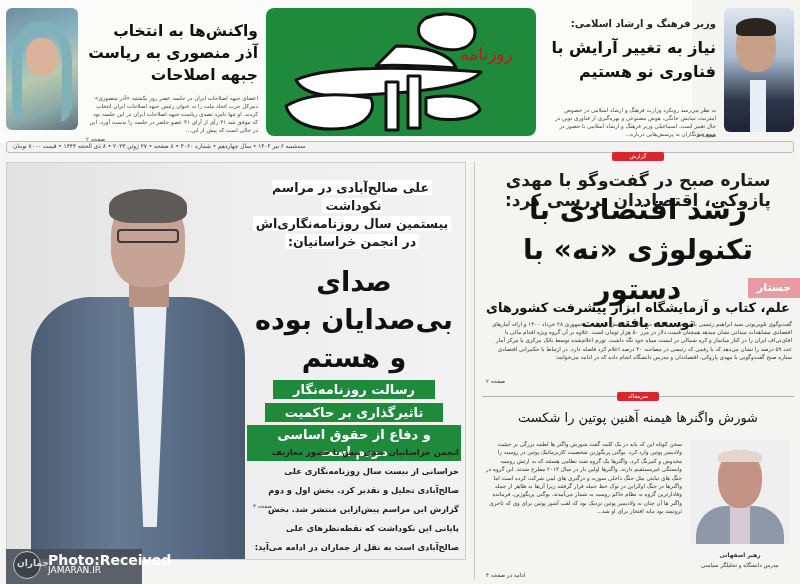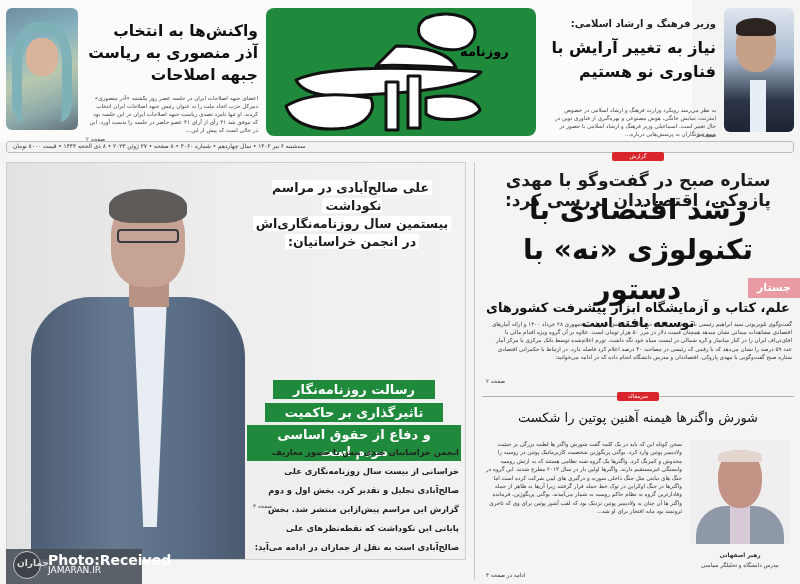--- a/index.html
+++ b/index.html
@@ -16,21 +16,21 @@
   .teaser-left .photo .face { position: absolute; left: 20px; top: 30px; width: 32px; height: 38px; border-radius: 45%; background: #d9b39a; }
   .teaser-left .photo .scarf { position: absolute; left: 6px; top: 14px; width: 60px; height: 100px; border-radius: 40% 40% 20% 20%;
     border: 10px solid #7fb2b8; border-bottom: none; }
   .teaser-left .title { position: absolute; left: 80px; top: 12px; width: 172px; font-weight: bold; font-size: 15.5px; line-height: 22px; color: #111; }
   .teaser-left .body { position: absolute; left: 80px; top: 86px; width: 172px; font-size: 5.6px; line-height: 8px; color: #444; }
   .teaser-left .page { position: absolute; left: 80px; top: 128px; font-size: 5.6px; color: #444; }
 
   .logo { position: absolute; left: 266px; top: 8px; width: 272px; height: 130px; }
   .logo .green { position: absolute; left: 0; top: 0; width: 270px; height: 128px; background: #1f8a3b; border-radius: 8px; }
   .logo .script { position: absolute; left: 10px; top: 2px; width: 210px; height: 124px; }
-  .logo .sub { position: absolute; left: 194px; top: 36px; color: #000000; font-weight: bold; font-size: 13px; }
+  .logo .sub { position: absolute; left: 194px; top: 36px; color: #b91c1c; font-weight: normal; font-size: 17px; }
 
   .teaser-right { position: absolute; left: 548px; top: 8px; width: 246px; height: 128px; }
   .teaser-right .photo { position: absolute; right: 0; top: 0; width: 70px; height: 124px; border-radius: 6px;
     background: linear-gradient(180deg,#dfe6ee 0%,#aabbd0 40%,#2c3548 75%,#1d2433 100%); overflow: hidden; }
   .teaser-right .photo .head { position: absolute; left: 12px; top: 14px; width: 40px; height: 50px; border-radius: 45%; background: #c7a088; }
   .teaser-right .photo .hair { position: absolute; left: 12px; top: 10px; width: 40px; height: 18px; border-radius: 50% 50% 20% 20%; background: #2b2420; }
   .teaser-right .photo .shirt { position: absolute; left: 26px; top: 72px; width: 16px; height: 52px; background: #e8eef5; }
   .teaser-right .kicker { position: absolute; right: 78px; top: 10px; font-size: 10px; font-weight: bold; color: #222; }
   .teaser-right .title { position: absolute; right: 78px; top: 28px; width: 168px; font-weight: bold; font-size: 16px; line-height: 24px; color: #111; }
   .teaser-right .body { position: absolute; right: 78px; top: 98px; width: 168px; font-size: 5.6px; line-height: 8px; color: #444; }
@@ -146,20 +146,21 @@
       <div class="neck"></div>
     <div class="head"></div>
       <div class="hair"></div>
       <div class="glasses"></div>
   </div>
   <div class="kicker rtl" style="text-align:center">
     <span>علی صالح‌آبادی در مراسم نکوداشت</span><br>
     <span>بیستمین سال روزنامه‌نگاری‌اش</span><br>
     <span>در انجمن خراسانیان:</span>
   </div>
+  <div class="headline rtl" style="text-align:center">صدای بی‌صدایان بوده و هستم</div>
   <div class="quote rtl" style="text-align:center">
     <div>رسالت روزنامه‌نگار</div><br>
     <div>تاثیرگذاری بر حاکمیت</div><br>
     <div>و دفاع از حقوق اساسی مردم است</div>
   </div>
   <div class="body rtl">انجمن خراسانیان چندی پیش با حضور معاریف خراسانی از بیست سال روزنامه‌نگاری علی صالح‌آبادی تجلیل و تقدیر کرد. بخش اول و دوم گزارش این مراسم پیش‌از‌این منتشر شد. بخش پایانی این نکوداشت که نقطه‌نظرهای علی صالح‌آبادی است به نقل از جماران در ادامه می‌آید:</div>
   <div class="page rtl">صفحه ۳</div>
 </div>
 
 <div class="credit">

